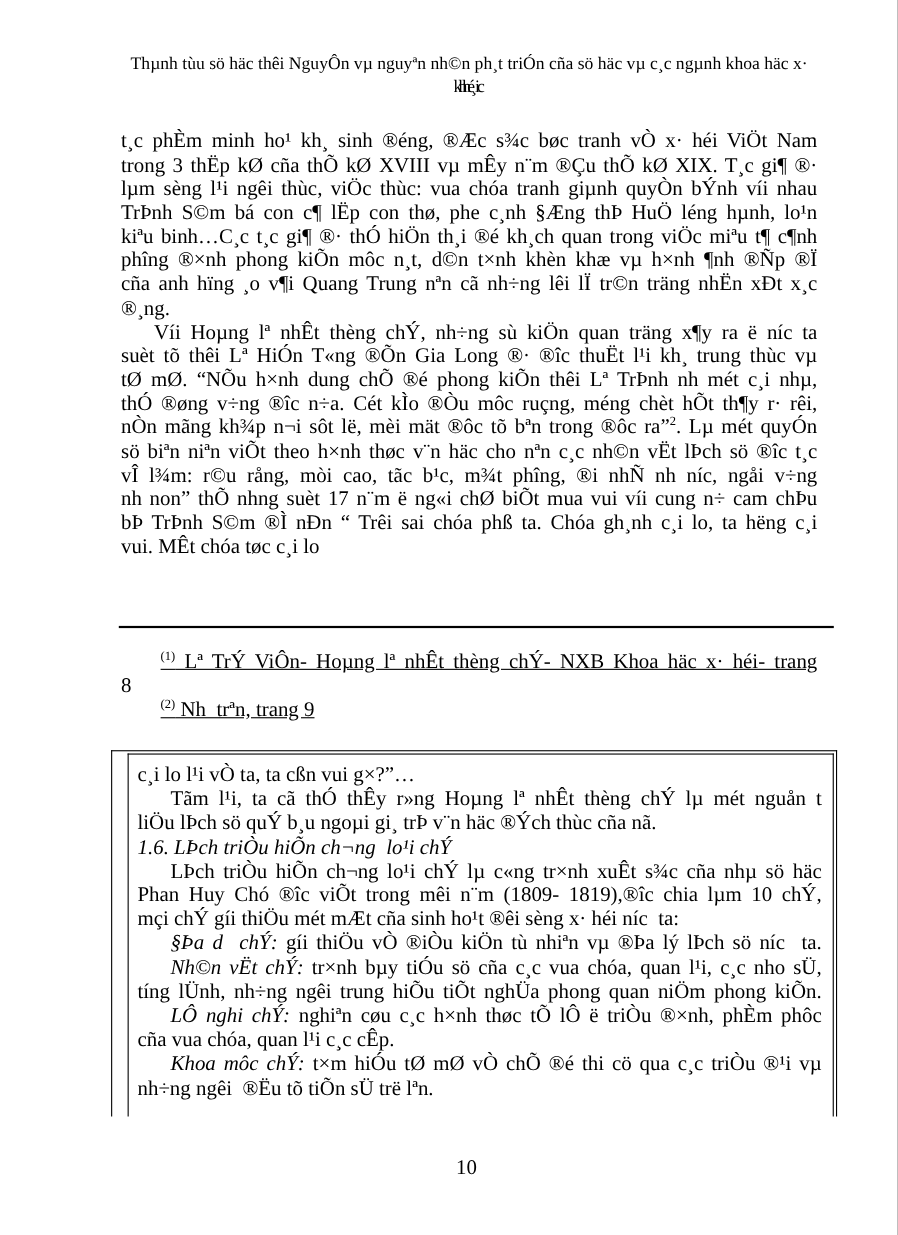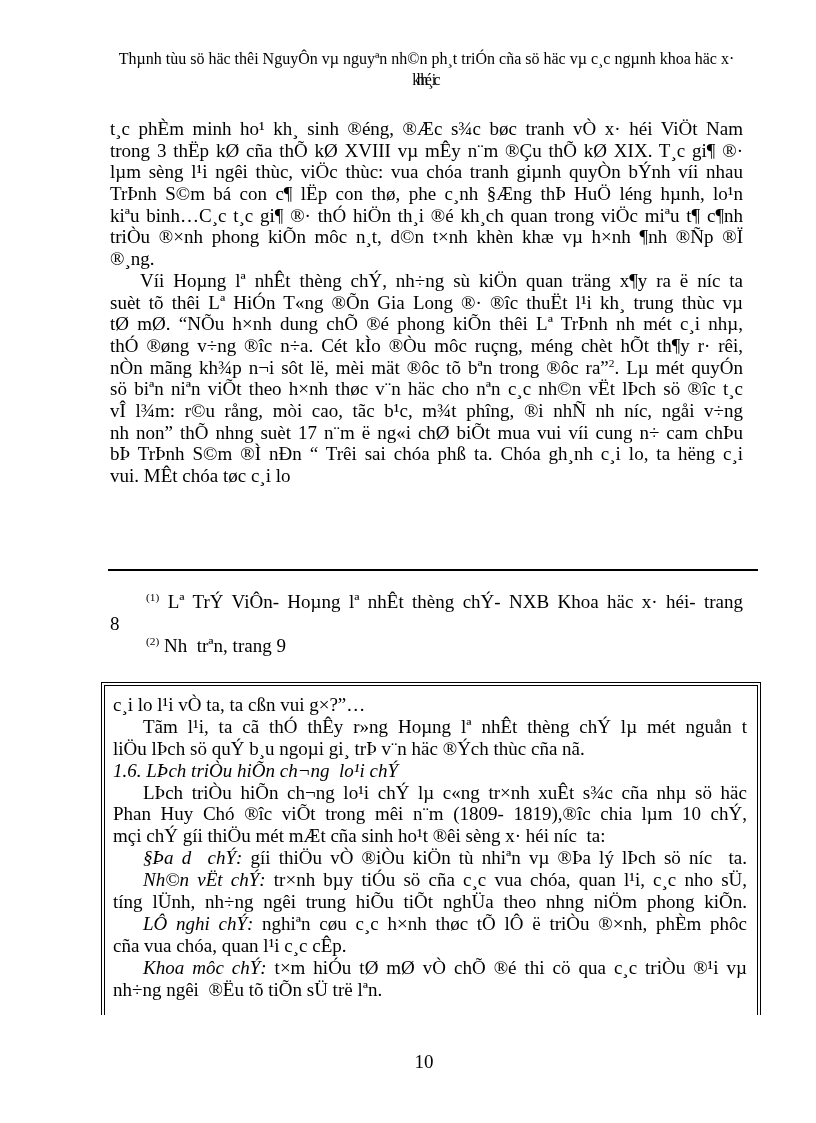--- a/index.html
+++ b/index.html
@@ -39,26 +39,27 @@
   .fnsep {
     position: absolute; left: 108px; top: 569px; width: 650px; height: 0;
     border-top: 2px solid #000;
   }
 
   .footnotes {
     position: absolute; left: 110px; top: 591px; width: 633px;
     font-size: 19px;
   }
   .footnotes .tline { height: 22px; line-height: 22px; }
-  .footnotes .ind { text-indent: 36px; }
+  .footnotes .ind { text-indent: 36px; text-decoration: underline; }
 
   .frame {
     position: absolute; left: 101px; top: 682px; width: 660px; height: 333px;
     border: 1.6px solid #000; border-bottom: none;
     box-sizing: border-box;
+    padding-left: 12px;
   }
   .frame-inner {
     margin: 2px 2px 0 2px; height: calc(100% - 2px);
     border: 1.3px solid #000; border-bottom: none;
     box-sizing: border-box;
   }
   .frametext { margin: 8px 10px 0 8px; font-size: 19px; }
   .frametext .tline { height: 21.9px; line-height: 21.9px; }
 
   .pagenum {
@@ -75,21 +76,22 @@
     <div class="tline">Thµnh tùu sö häc thêi NguyÔn vµ nguyªn nh©n ph¸t triÓn cña sö häc vµ c¸c ngµnh khoa häc x· héi</div>
     <div class="tline">kh¸c</div>
   </div>
 
   <div class="bodytext">
       <div class="tline"><span>t¸c phÈm minh ho¹ kh¸ sinh ®éng, ®Æc s¾c bøc tranh vÒ x· héi ViÖt Nam</span></div>
       <div class="tline"><span>trong 3 thËp kØ cña thÕ kØ XVIII vµ mÊy n¨m ®Çu thÕ kØ XIX. T¸c gi¶ ®·</span></div>
       <div class="tline"><span>lµm sèng l¹i ngêi thùc, viÖc thùc: vua chóa tranh giµnh quyÒn bÝnh víi nhau</span></div>
       <div class="tline"><span>TrÞnh S©m bá con c¶ lËp con thø, phe c¸nh §Æng thÞ HuÖ léng hµnh, lo¹n</span></div>
       <div class="tline"><span>kiªu binh…C¸c t¸c gi¶ ®· thÓ hiÖn th¸i ®é kh¸ch quan trong viÖc miªu t¶ c¶nh</span></div>
-      <div class="tline"><span>triÒu ®×nh phong kiÕn môc n¸t, d©n t×nh khèn khæ vµ h×nh ¶nh ®Ñp ®Ï</span></div>
+      <div class="tline"><span>phîng ®×nh phong kiÕn môc n¸t, d©n t×nh khèn khæ vµ h×nh ¶nh ®Ñp ®Ï</span></div>
+      <div class="tline"><span>cña anh hïng ¸o v¶i Quang Trung nªn cã nh÷ng lêi lÏ tr©n träng nhËn xÐt x¸c</span></div>
       <div class="tline left"><span>®¸ng.</span></div>
       <div class="tline ind"><span>Víi Hoµng lª nhÊt thèng chÝ, nh÷ng sù kiÖn quan träng x¶y ra ë níc ta</span></div>
       <div class="tline"><span>suèt tõ thêi Lª HiÓn T«ng ®Õn Gia Long ®· ®îc thuËt l¹i kh¸ trung thùc vµ</span></div>
       <div class="tline"><span>tØ mØ. “NÕu h×nh dung chÕ ®é phong kiÕn thêi Lª TrÞnh nh mét c¸i nhµ,</span></div>
       <div class="tline"><span>thÓ ®øng v÷ng ®îc n÷a. Cét kÌo ®Òu môc ruçng, méng chèt hÕt th¶y r· rêi,</span></div>
       <div class="tline"><span>nÒn mãng kh¾p n¬i sôt lë, mèi mät ®ôc tõ bªn trong ®ôc ra”</span><span class="sup">2</span><span>. Lµ mét quyÓn</span></div>
       <div class="tline"><span>sö biªn niªn viÕt theo h×nh thøc v¨n häc cho nªn c¸c nh©n vËt lÞch sö ®îc t¸c</span></div>
       <div class="tline"><span>vÎ l¾m: r©u rång, mòi cao, tãc b¹c, m¾t phîng, ®i nhÑ nh níc, ngåi v÷ng</span></div>
       <div class="tline"><span>nh non” thÕ nhng suèt 17 n¨m ë ng«i chØ biÕt mua vui víi cung n÷ cam chÞu</span></div>
       <div class="tline"><span>bÞ TrÞnh S©m ®Ì nÐn “ Trêi sai chóa phß ta. Chóa gh¸nh c¸i lo, ta hëng c¸i</span></div>
@@ -109,21 +111,21 @@
       <div class="frametext">
           <div class="tline left"><span>c¸i lo l¹i vÒ ta, ta cßn vui g×?”…</span></div>
           <div class="tline ind"><span>Tãm l¹i, ta cã thÓ thÊy r»ng Hoµng lª nhÊt thèng chÝ lµ mét nguån t</span></div>
           <div class="tline left"><span>liÖu lÞch sö quÝ b¸u ngoµi gi¸ trÞ v¨n häc ®Ých thùc cña nã.</span></div>
           <div class="tline left"><span class="hd">1.6. LÞch triÒu hiÕn ch¬ng&nbsp; lo¹i chÝ</span></div>
           <div class="tline ind"><span>LÞch triÒu hiÕn ch¬ng lo¹i chÝ lµ c«ng tr×nh xuÊt s¾c cña nhµ sö häc</span></div>
           <div class="tline"><span>Phan Huy Chó ®îc viÕt trong mêi n¨m (1809- 1819),®îc chia lµm 10 chÝ,</span></div>
           <div class="tline left"><span>mçi chÝ gíi thiÖu mét mÆt cña sinh ho¹t ®êi sèng x· héi níc&nbsp; ta:</span></div>
           <div class="tline ind"><span class="i">§Þa d&nbsp; chÝ:</span><span> gíi thiÖu vÒ ®iÒu kiÖn tù nhiªn vµ ®Þa lý lÞch sö níc&nbsp; ta.</span></div>
           <div class="tline ind"><span class="i">Nh©n vËt chÝ:</span><span> tr×nh bµy tiÓu sö cña c¸c vua chóa, quan l¹i, c¸c nho sÜ,</span></div>
-          <div class="tline"><span>tíng lÜnh, nh÷ng ngêi trung hiÕu tiÕt nghÜa theo nhng niÖm phong kiÕn.</span></div>
+          <div class="tline"><span>tíng lÜnh, nh÷ng ngêi trung hiÕu tiÕt nghÜa phong quan niÖm phong kiÕn.</span></div>
           <div class="tline ind"><span class="i">LÔ nghi chÝ:</span><span> nghiªn cøu c¸c h×nh thøc tÕ lÔ ë triÒu ®×nh, phÈm phôc</span></div>
           <div class="tline left"><span>cña vua chóa, quan l¹i c¸c cÊp.</span></div>
           <div class="tline ind"><span class="i">Khoa môc chÝ:</span><span> t×m hiÓu tØ mØ vÒ chÕ ®é thi cö qua c¸c triÒu ®¹i vµ</span></div>
           <div class="tline left"><span>nh÷ng ngêi&nbsp; ®Ëu tõ tiÕn sÜ trë lªn.</span></div>
         </div>
     </div>
   </div>
 
   <div class="pagenum">10</div>
 

